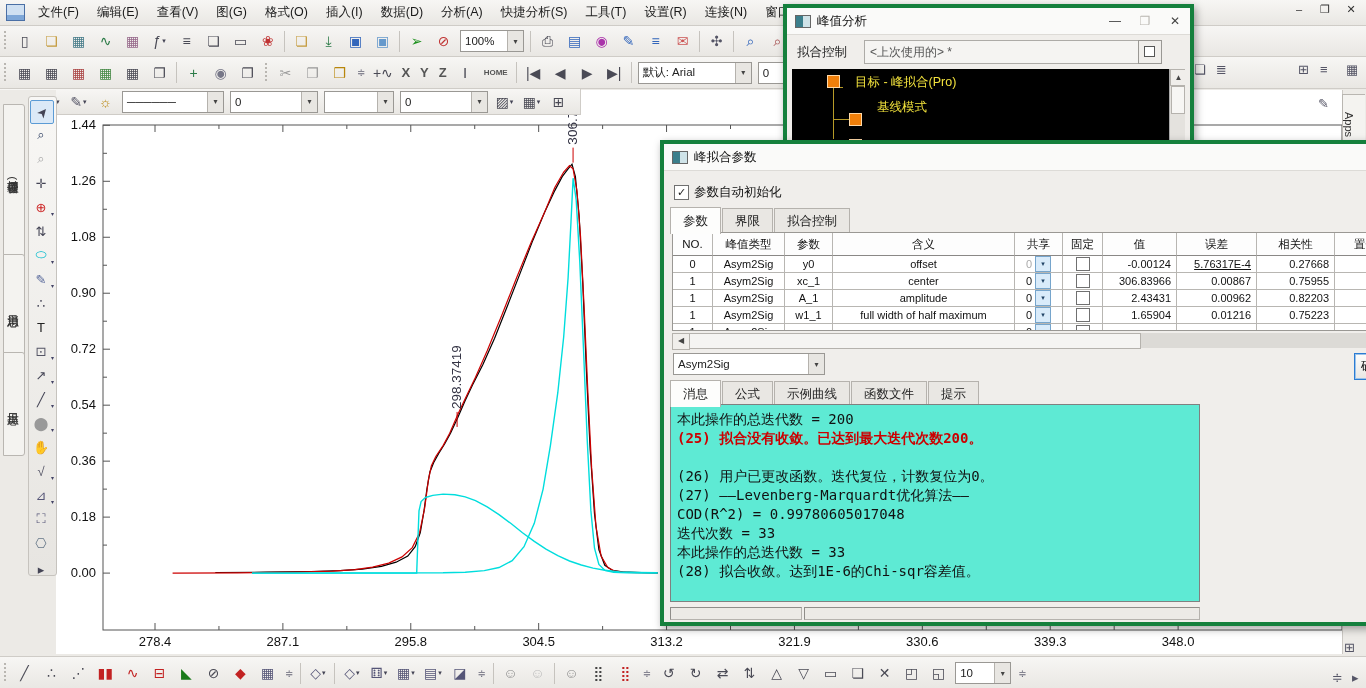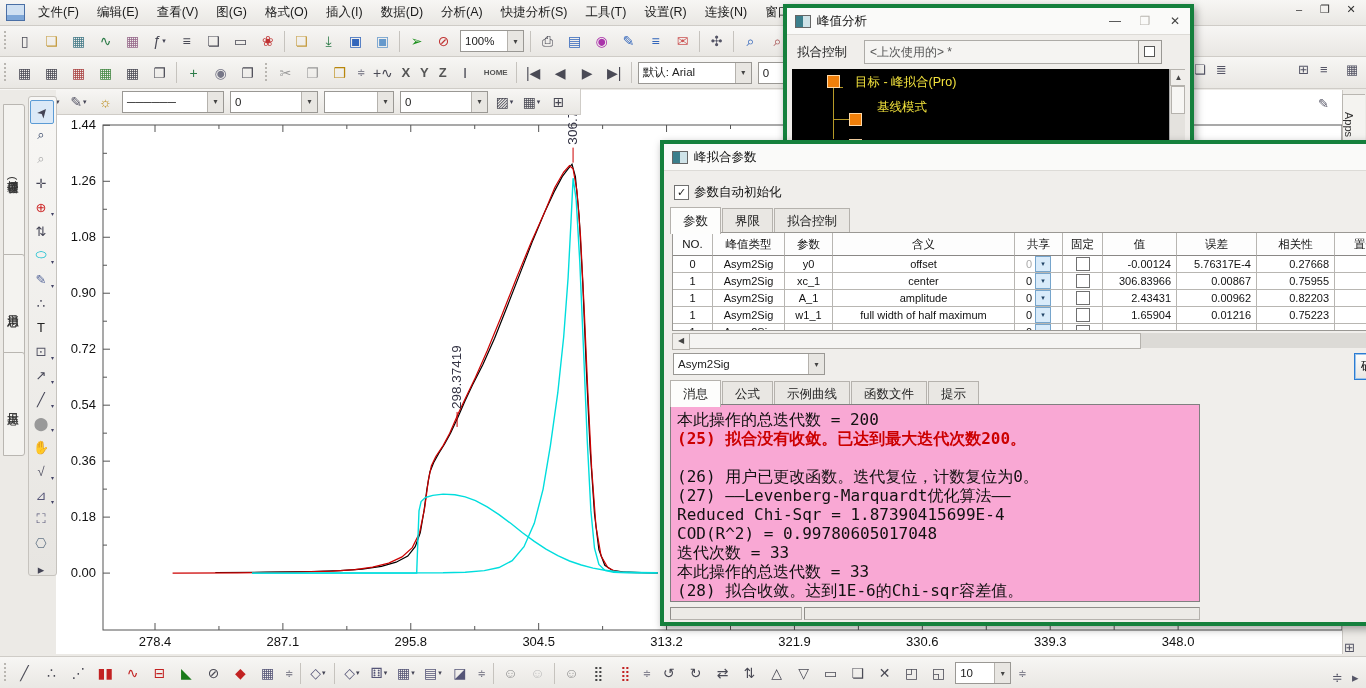--- a/index.html
+++ b/index.html
@@ -83,22 +83,22 @@
   .shv.gray{color:#aaa;}
   .shd{width:14px;height:14px;background:#d9ebfa;border:1px solid #76a5cc;font-size:7px;color:#246;display:inline-flex;align-items:center;justify-content:center;}
   .fchk{width:12px;height:12px;background:#fff;border:1px solid #707070;}
   #hscroll{position:absolute;left:8px;top:189px;width:698px;height:15px;background:#dcdad6;}
   #hscroll .sbtn{position:absolute;left:0;top:0;width:16px;height:15px;background:#f0eeeb;border:1px solid #b5b2ad;font-size:8px;color:#444;text-align:center;line-height:14px;}
   #hscroll .sthumb{position:absolute;left:17px;top:0;width:450px;height:14px;background:#f5f4f2;border:1px solid #b5b2ad;}
   #funcCombo{position:absolute;left:6px;top:209px;width:150px;}
   #okBtn{position:absolute;left:690px;top:209px;width:58px;height:25px;background:linear-gradient(#fdfdfc,#e9e7e3);
          border:1px solid #2b7cd3;box-shadow:0 0 0 1px #9cc3ea inset;font-size:12.5px;color:#111;
          display:flex;align-items:center;padding-left:6px;}
-  #msgbox{position:absolute;left:6px;top:260px;width:530px;height:198px;background:#f9a8d4;border:1px solid #808080;
-          font-family:"DejaVu Sans Mono","Liberation Mono",monospace;font-size:16px;color:#111;padding:5px 0 0 6px;box-sizing:border-box;overflow:hidden;}
+  #msgbox{position:absolute;left:6px;top:260px;width:530px;height:198px;background:#5eead4;border:1px solid #808080;
+          font-family:"DejaVu Sans Mono","Liberation Mono",monospace;font-size:14px;color:#111;padding:5px 0 0 6px;box-sizing:border-box;overflow:hidden;}
   .msgline{height:19px;line-height:19px;white-space:nowrap;}
   .msgline.err{color:#cc0000;font-weight:bold;}
   .statcell{position:absolute;top:463px;height:11px;border:1px solid #b5b2ad;border-top-color:#8f8d89;border-left-color:#8f8d89;background:#eceae6;}
 </style>
 </head>
 <body>
 
 <div id="canvas"></div>
 <svg id="chart">
     <rect x="103" y="125" width="1239" height="505" fill="none" stroke="#555" stroke-width="1"></rect>
@@ -686,21 +686,21 @@
         <div class="tcell" style="width: 48px;">y0</div>
         <div class="tcell" style="width: 182px;">offset</div>
         <div class="tcell" style="width: 48px;">
           <span class="shv gray">0</span>
           <span class="shd">▾</span>
         </div>
         <div class="tcell" style="width: 40px;">
           <span class="fchk"></span>
         </div>
         <div class="tcell num" style="width: 74px;">-0.00124</div>
-        <div class="tcell num" style="width: 80px;">5.76317E-4</div>
+        <div class="tcell num" style="width: 80px; text-decoration: underline;">5.76317E-4</div>
         <div class="tcell num" style="width: 78px;">0.27668</div>
         <div class="tcell " style="width: 108px;">—</div>
       </div>
       <div class="trow">
         <div class="tcell" style="width: 40px;">1</div>
         <div class="tcell" style="width: 72px;">Asym2Sig</div>
         <div class="tcell" style="width: 48px;">xc_1</div>
         <div class="tcell" style="width: 182px;">center</div>
         <div class="tcell" style="width: 48px;">
           <span class="shv">0</span>
@@ -782,21 +782,20 @@
       <span class="tab">示例曲线</span>
       <span class="tab">函数文件</span>
       <span class="tab">提示</span>
     </div>
   <div id="msgbox">
       <div class="msgline">本此操作的总迭代数 = 200</div>
       <div class="msgline err">(25) 拟合没有收敛。已达到最大迭代次数200。</div>
       <div class="msgline">&nbsp;</div>
       <div class="msgline">(26) 用户已更改函数。迭代复位，计数复位为0。</div>
       <div class="msgline">(27) ——Levenberg-Marquardt优化算法——</div>
-      <div class="msgline">Reduced Chi-Sqr = 1.87390415699E-4</div>
       <div class="msgline">COD(R^2) = 0.99780605017048</div>
       <div class="msgline">迭代次数 = 33</div>
       <div class="msgline">本此操作的总迭代数 = 33</div>
       <div class="msgline">(28) 拟合收敛。达到1E-6的Chi-sqr容差值。</div>
     </div>
   <div class="statcell" style="left:6px;width:130px;"></div>
   <div class="statcell" style="left:140px;width:394px;"></div>
 </div>
 
 </body></html>

